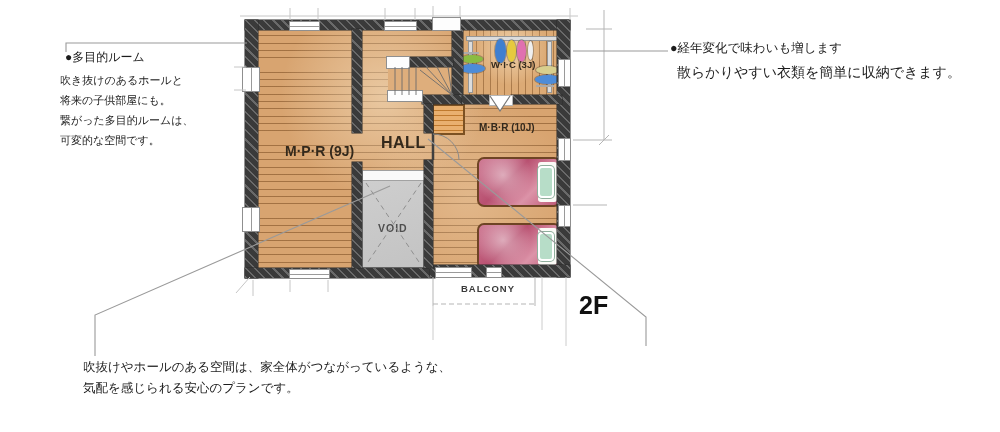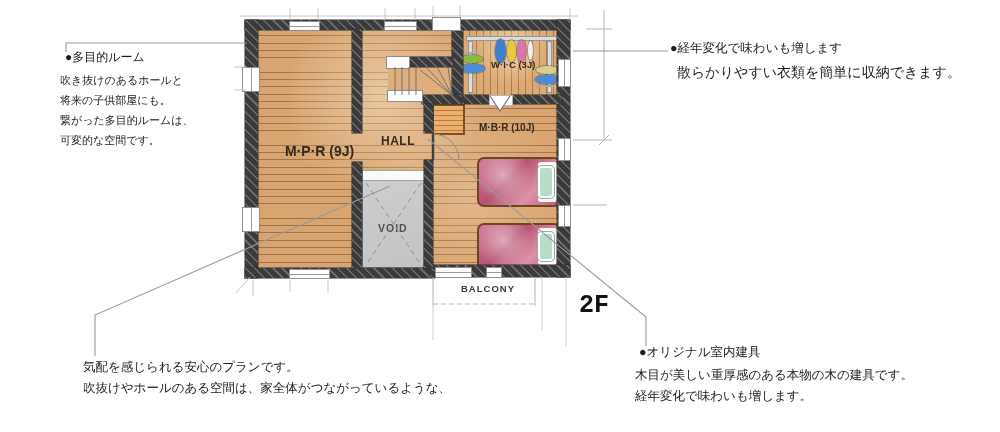--- a/index.html
+++ b/index.html
@@ -43,21 +43,21 @@
   .rail{background:#dcdcdc;border:1px solid #969696;}
   .cloth{border-radius:50%;box-shadow:0 0 0 1px rgba(40,40,40,0.3);}
   .tick-bar{background:#aaa;}
   .orange-box{background-color:#e2953f;border:2px solid #7c5122;
     background-image:repeating-linear-gradient(180deg, rgba(255,255,255,0.25) 0 3.5px, rgba(140,80,20,0.4) 3.5px 5px);}
   
   .rlabel{font-weight:bold;color:#33291c;white-space:nowrap;}
   .note{position:absolute;color:#1c1c1c;}
   .note-title{white-space:nowrap;}
   .note-body div{white-space:nowrap;}
-  .floor-tag{font-weight:600;color:#111;font-family:Liberation Mono, monospace;}
+  .floor-tag{font-weight:600;color:#111;}
   svg.overlay{position:absolute;left:0;top:0;pointer-events:none;}
 </style>
 </head>
 <body>
 
 <div id="canvas">
 
   <div class="abs floor-h" style="left:257px;top:29px;width:301px;height:239px;"></div>
   <div class="abs floor-v" style="left:463px;top:29px;width:95px;height:66px;"></div>
   <div class="abs floor-plain" style="left:388px;top:57px;width:65px;height:38px;"></div>
@@ -116,21 +116,21 @@
   <div class="abs win-v" style="left:558px;top:138px;width:11px;height:21px;"></div>
   <div class="abs win-v" style="left:558px;top:205px;width:11px;height:20px;"></div>
   <div class="abs win-h" style="left:289px;top:269px;width:39px;height:8px;"></div>
   <div class="abs win-h" style="left:435px;top:267px;width:35px;height:9px;"></div>
   <div class="abs win-h" style="left:486px;top:267px;width:14px;height:9px;"></div>
   <div class="abs whitebox" style="left:386px;top:56px;width:22px;height:11px;"></div>
   <div class="abs whitebox" style="left:387px;top:90px;width:34px;height:10px;"></div>
   <div class="abs whitebox" style="left:489px;top:95px;width:22px;height:9px;border-color:#b5b5b5;"></div>
 
   <div class="abs rlabel" style="left:285px;top:143px;font-size:14px;">M·P·R (9J)</div>
-  <div class="abs rlabel" style="left:381px;top:134px;font-size:12px;letter-spacing:0.5px;">HALL</div>
+  <div class="abs rlabel" style="left:381px;top:134px;font-size:16px;letter-spacing:0.5px;">HALL</div>
   <div class="abs rlabel" style="left:491px;top:59px;font-size:9.5px;">W·I·C (3J)</div>
   <div class="abs rlabel" style="left:479px;top:122px;font-size:10px;">M·B·R (10J)</div>
   <div class="abs rlabel" style="left:378px;top:222px;font-size:10.5px;color:#4f4f4f;letter-spacing:1px;">VOID</div>
   <div class="abs rlabel" style="left:461px;top:283px;font-size:9.5px;color:#3a3a3a;letter-spacing:1px;">BALCONY</div>
   <div class="abs floor-tag" style="left:579px;top:291px;font-size:25px;">2F</div>
 
   <svg class="overlay" width="1000" height="432" viewBox="0 0 1000 432">
 
     <g stroke="#c6c6c6" stroke-width="1" fill="none">
       <path d="M240,16 H578"></path>
@@ -190,28 +190,19 @@
     <div class="note-title" style="font-size:12.5px;">
       <span>●</span><span>経年変化で味わいも増します</span>
     </div>
     <div class="note-body" style="font-size:14px;line-height:21.5px;margin-top:5px;margin-left:7px;">
       <div>散らかりやすい衣類を簡単に収納できます。</div>
     </div>
   </div>
 
   <div class="note" style="left:83px;top:352px;">
     <div class="note-body" style="font-size:12.5px;line-height:20.5px;margin-top:5px;">
+      <div>吹抜けやホールのある空間は、家全体がつながっているような、</div>
       <div>気配を感じられる安心のプランです。</div>
-      <div>吹抜けやホールのある空間は、家全体がつながっているような、</div>
-    </div>
-  </div>
-
-  <div class="note" style="left:635px;top:344px;">
-    <div class="note-title" style="font-size:12.5px;margin-left:4px;">
-      <span>●</span><span>オリジナル室内建具</span>
-    </div>
-    <div class="note-body" style="font-size:12.5px;line-height:20.5px;margin-top:4px;">
-      <div>木目が美しい重厚感のある本物の木の建具です。</div>
-      <div>経年変化で味わいも増します。</div>
-    </div>
-  </div>
+    </div>
+  </div>
+
 
 </div>
 
 </body></html>

